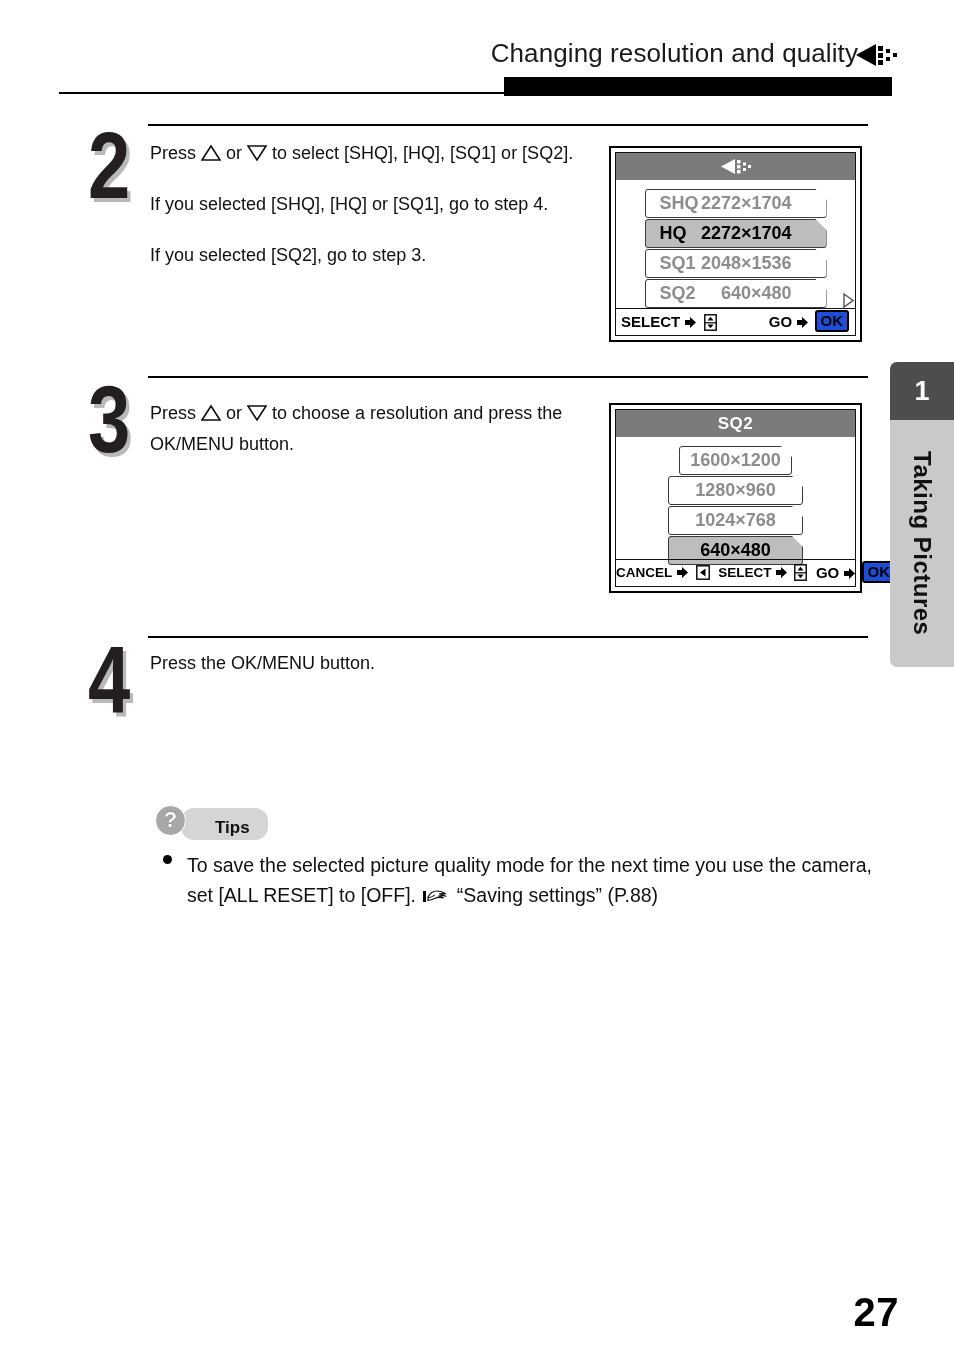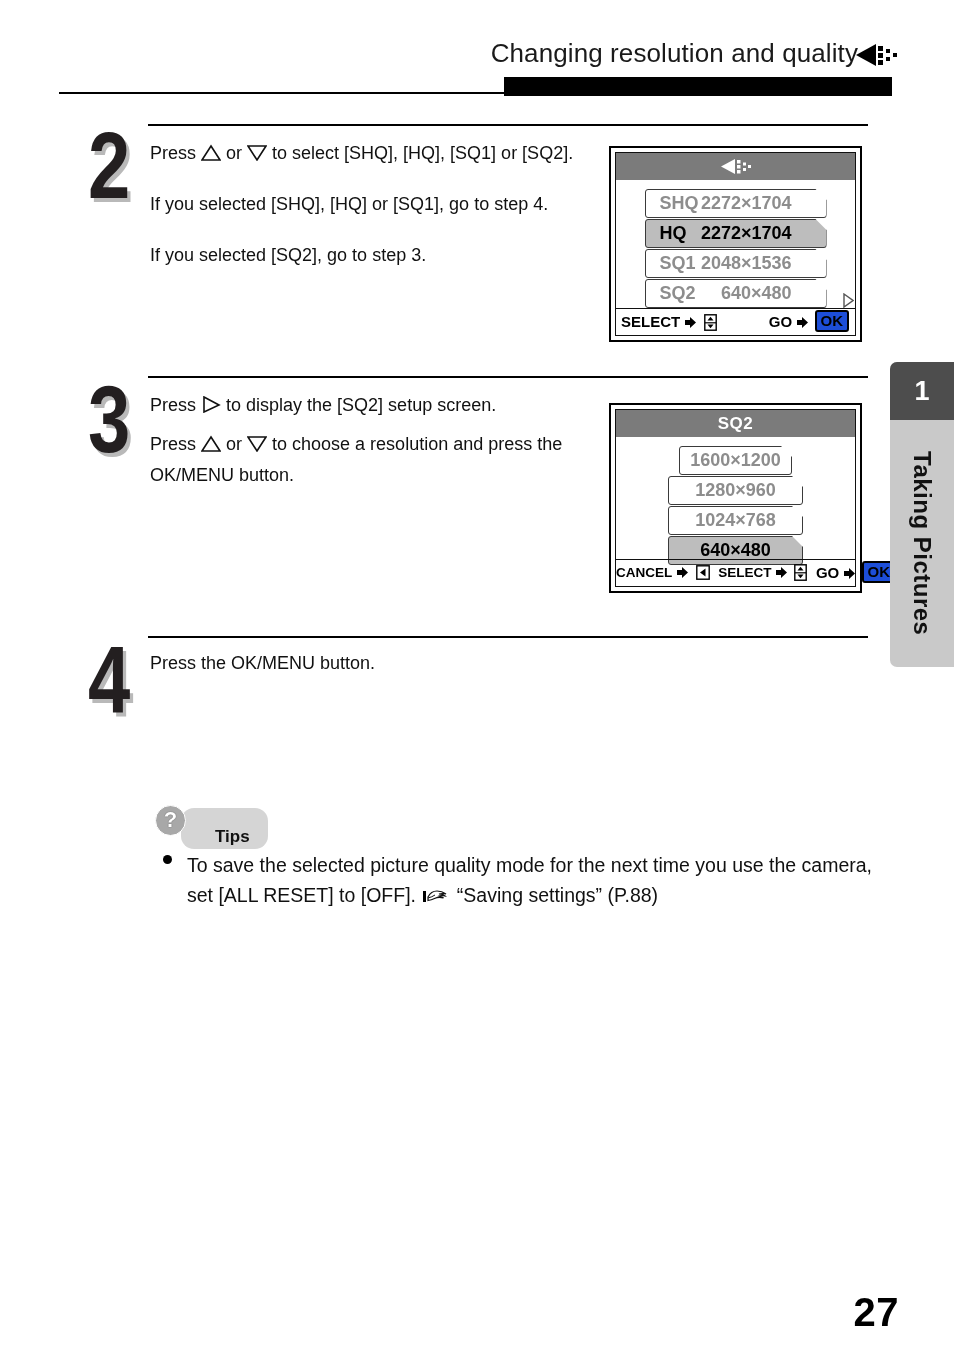--- a/index.html
+++ b/index.html
@@ -218,21 +218,21 @@
     background: #1d4ed8;
   }
 
   
   .tips-wrap { position: absolute; }
   .tips-pill {
     position: absolute;
     left: 26px;
     top: 0;
     height: 25px;
-    padding: 16px 18px 0 34px;
+    padding: 7px 18px 0 34px;
     background: #d5d5d5;
     border-radius: 13px;
     font-weight: bold;
     font-size: 17px;
     line-height: 25px;
     color: #111;
   }
   .tips-circle {
     position: absolute;
     left: 0; top: -3px;
@@ -437,26 +437,20 @@
         </span>
       </div>
     </div>
   </div>
 </div>
 
 <div class="step">
   <div class="step-rule" style="top:376px;"></div>
   <div class="step-num" style="left:88px; top:372px;">3</div>
   <div class="step-body" style="top:390px; width:440px;">
-    <p style="margin-bottom:0;">Press
-      <span class="tri"><svg viewBox="0 0 20 17" width="20" height="17">
-            <polygon points="3,1 18,9 3,16" fill="none" stroke="#111" stroke-width="1.6"></polygon>
-          </svg></span>
-      <span> to display the [SQ2] setup screen.</span>
-    </p>
     <p style="margin-top:8px;">Press
       <span class="tri"><svg viewBox="0 0 20 17" width="20" height="17">
             <polygon points="10,2 19,16 1,16" fill="none" stroke="#111" stroke-width="1.6"></polygon>
           </svg></span>
       or
       <span class="tri"><svg viewBox="0 0 20 17" width="20" height="17">
             <polygon points="1,2 19,2 10,16" fill="none" stroke="#111" stroke-width="1.6"></polygon>
           </svg></span>
       <span> to choose a resolution and press the OK/MENU button.</span>
     </p>

